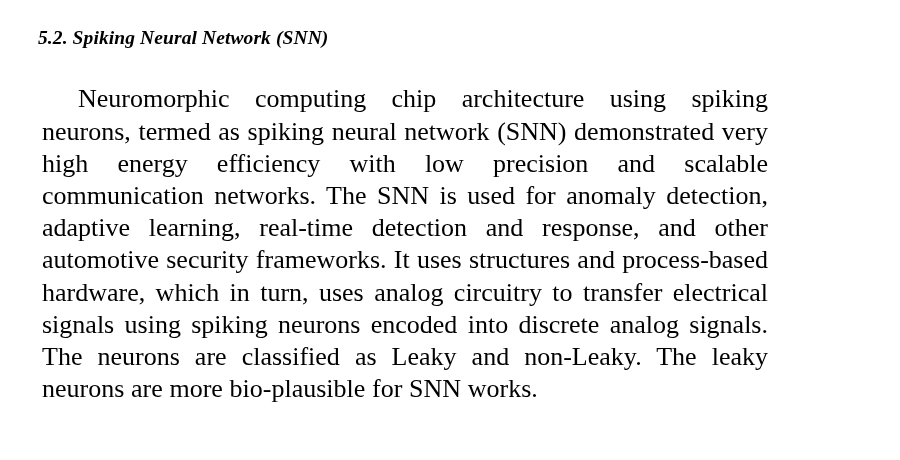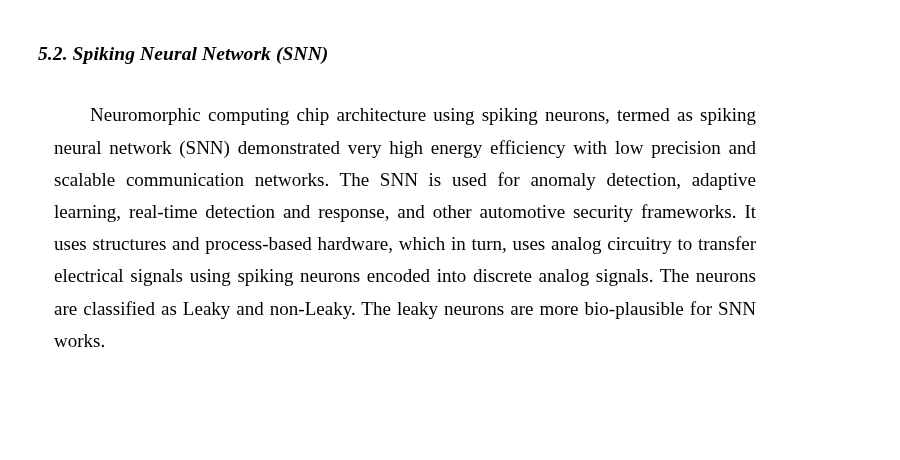--- a/index.html
+++ b/index.html
@@ -19,29 +19,29 @@
     width: 900px;
     height: 460px;
     box-sizing: border-box;
     padding: 26px 128px 0 38px;
   }
   .section-heading {
     font-size: 19.5px;
     font-weight: bold;
     font-style: italic;
     letter-spacing: 0.1px;
-    margin: 16px 0 34px 0;
+    margin: 0 0 34px 0;
     line-height: 1.2;
   }
   .body-paragraph {
-    font-size: 19px;
+    font-size: 26px;
     line-height: 32.2px;
     text-align: justify;
     text-justify: inter-word;
-    margin: 16px;
+    margin: 4px;
     text-indent: 36px;
     word-spacing: 0.2px;
   }
 </style>
 </head>
 <body>
 
 <div class="page">
   <h2 class="section-heading">5.2. Spiking Neural Network (SNN)</h2>
   <p class="body-paragraph">Neuromorphic computing chip architecture using spiking neurons, termed as spiking neural network (SNN) demonstrated very high energy efficiency with low precision and scalable communication networks. The SNN is used for anomaly detection, adaptive learning, real-time detection and response, and other automotive security frameworks. It uses structures and process-based hardware, which in turn, uses analog circuitry to transfer electrical signals using spiking neurons encoded into discrete analog signals. The neurons are classified as Leaky and non-Leaky. The leaky neurons are more bio-plausible for SNN works.</p>

